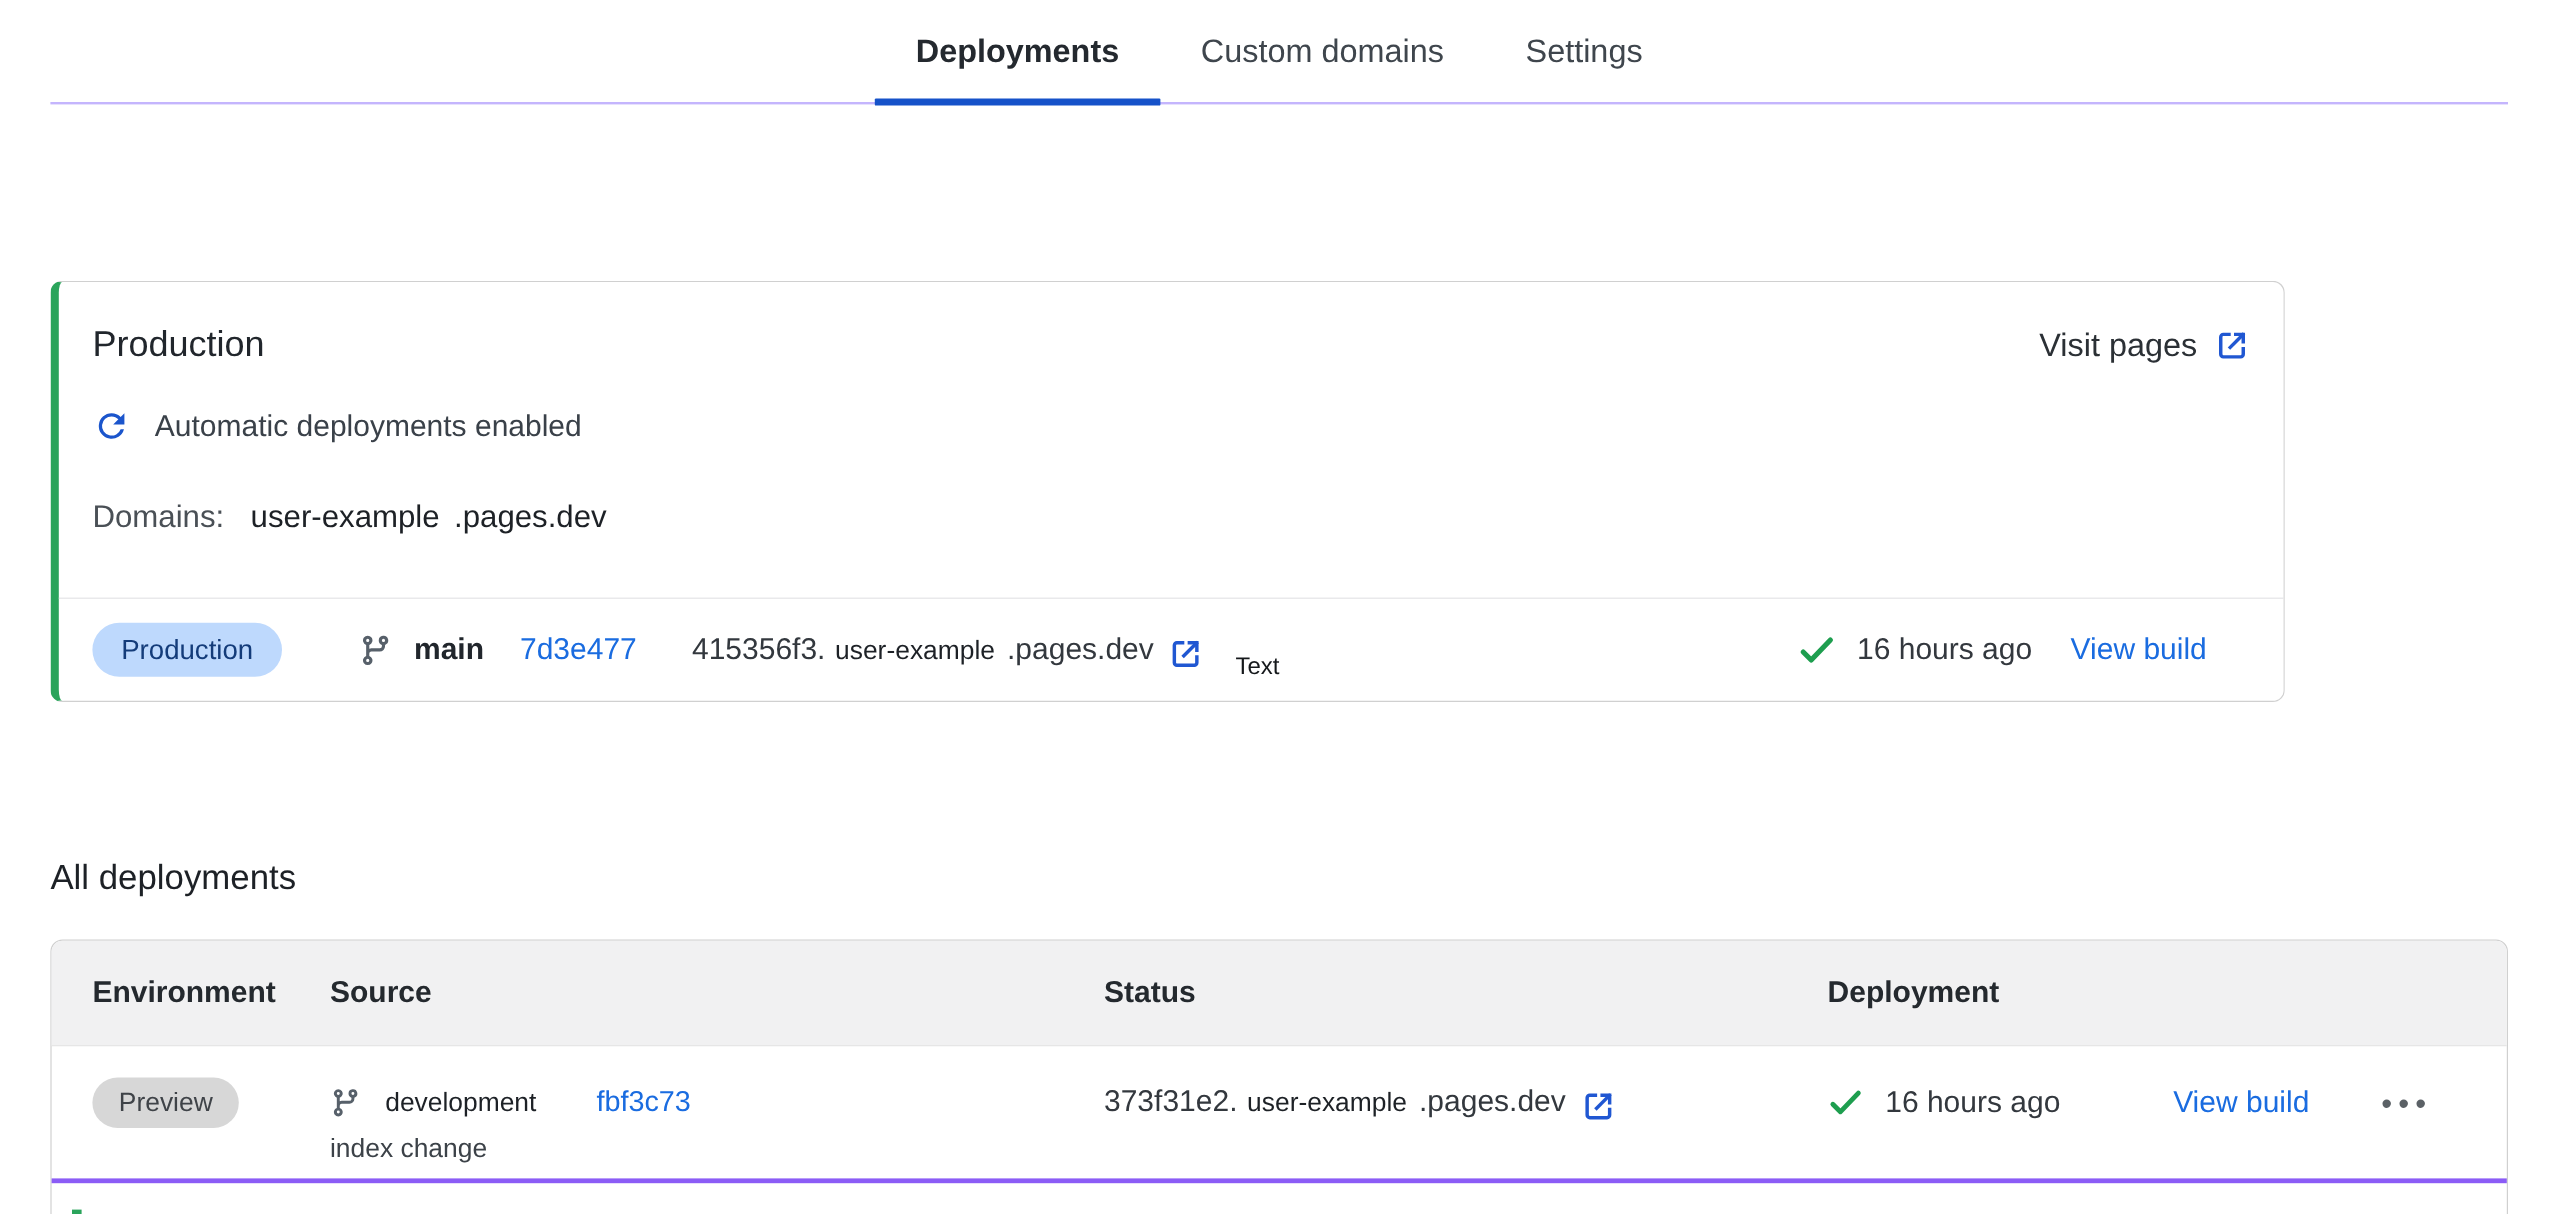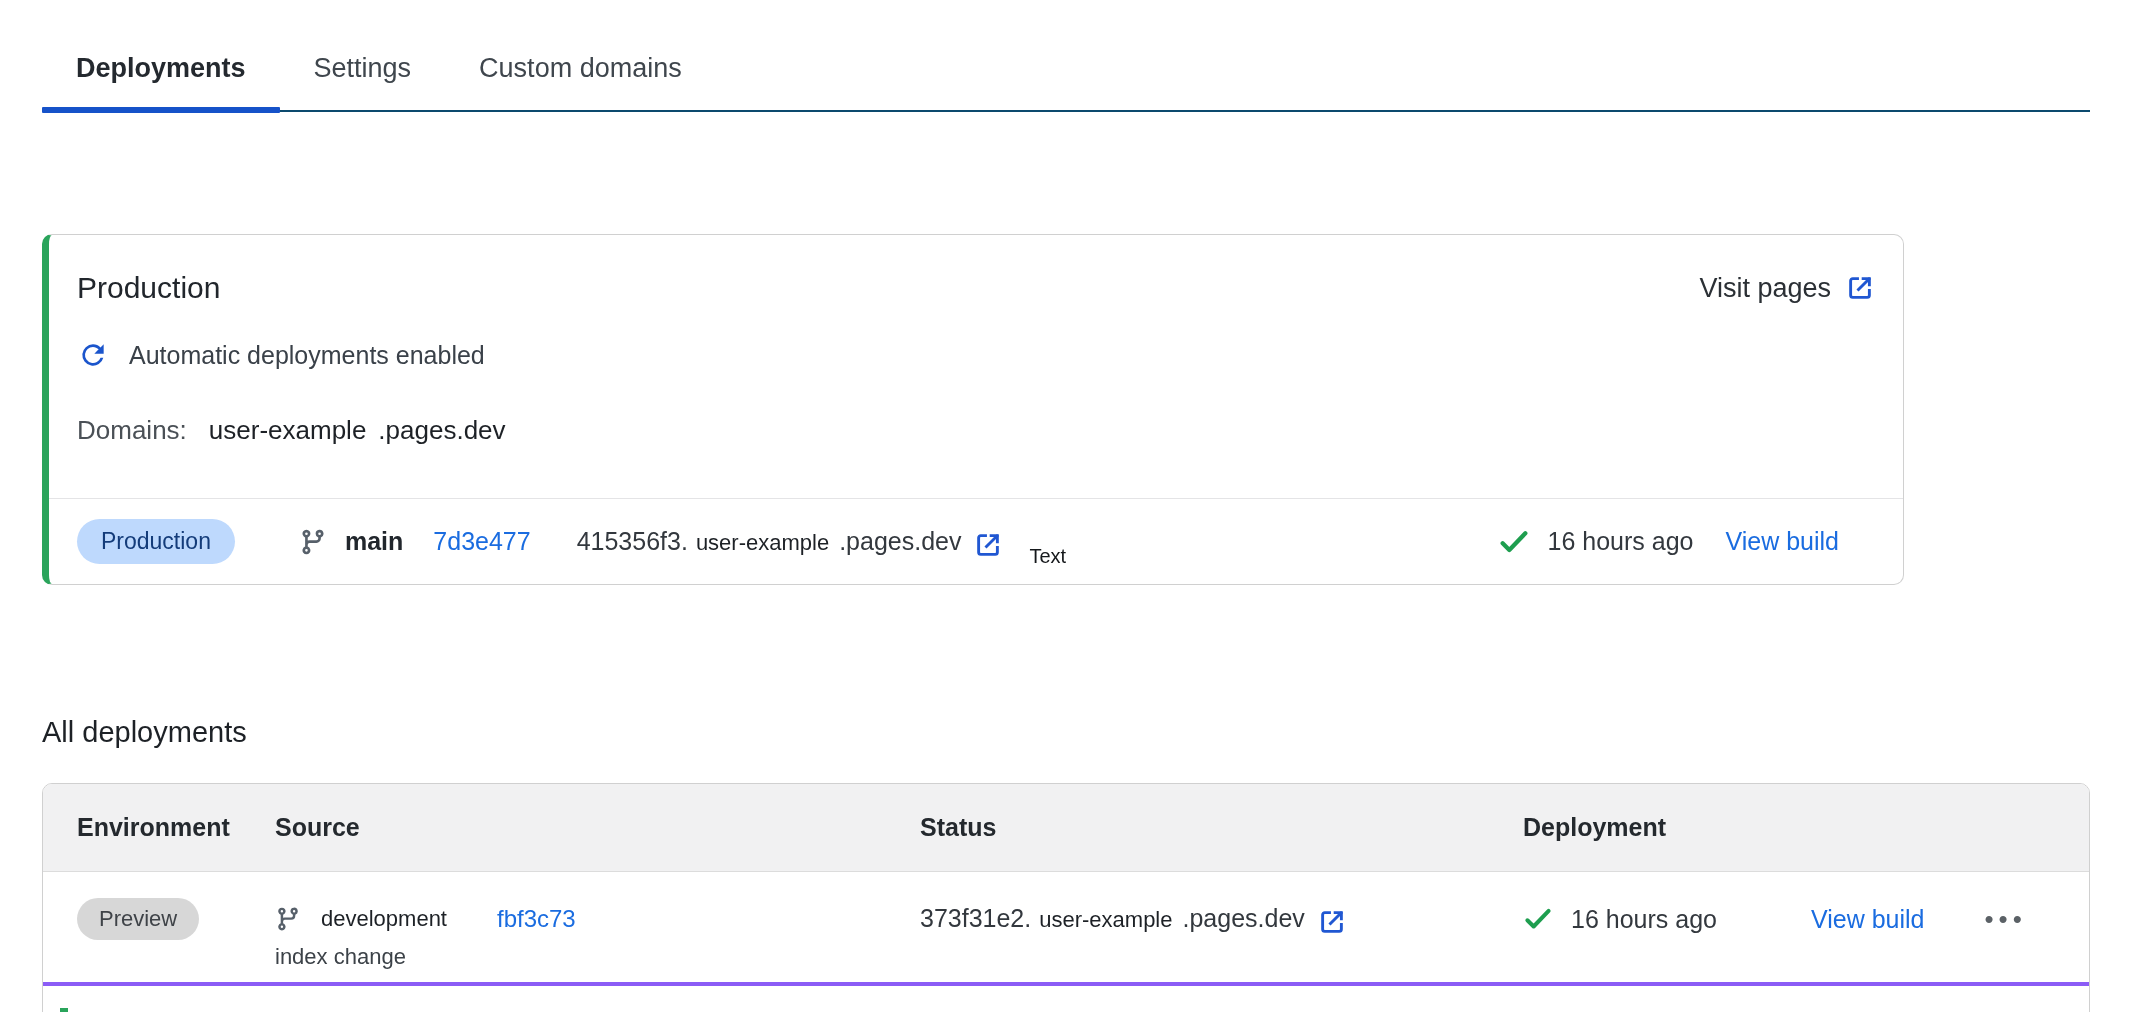--- a/index.html
+++ b/index.html
@@ -6,23 +6,24 @@
   html,body { background:#ffffff; }
   body {
     font-family:"Liberation Sans", sans-serif;
     color:#21262c;
     width:2132px; height:1012px;
   }
   .page { position:relative; width:2132px; height:1012px; background:#fff; overflow:hidden; }
 
   
   .tabs {
-    position:absolute; left:42px; right:42px; top:37px;
+    position:absolute; left:42px; right:42px; top:12px;
     display:flex; align-items:stretch;
-    border-bottom:2px solid #0c4a6e;
+    border-bottom:2px solid #c4b5fd;
+    justify-content:center;
   }
   .tab {
     position:relative; padding:16px 34px 26px 34px;
     font-size:27px; color:#3f464d; cursor:pointer; white-space:nowrap;
   }
   .tab.active { font-weight:700; color:#24292f; }
   .tab.active::after {
     content:""; position:absolute; left:0; right:0; bottom:-3px; height:6px;
     background:#1652c9; border-radius:1px;
   }
@@ -121,24 +122,24 @@
 </head>
 <body>
 
 <div class="page">
 
   <nav class="tabs">
     <div class="tab active">
       <span>Deployments</span>
     </div>
     <div class="tab">
+      <span>Custom domains</span>
+    </div>
+    <div class="tab">
       <span>Settings</span>
-    </div>
-    <div class="tab">
-      <span>Custom domains</span>
     </div>
   </nav>
 
   <section class="prod-card">
     <div class="card-head">
       <h2 class="card-title">Production</h2>
       <a class="visit-site">
         <span>Visit pages</span>
         <svg class="icon" width="30" height="30" viewBox="0 0 24 24" fill="none" stroke="#2057d2" stroke-width="2.3" stroke-linecap="square">
           <path d="M10 4.5H6.2A1.7 1.7 0 0 0 4.5 6.2v11.6a1.7 1.7 0 0 0 1.7 1.7h11.6a1.7 1.7 0 0 0 1.7-1.7V14"></path>

